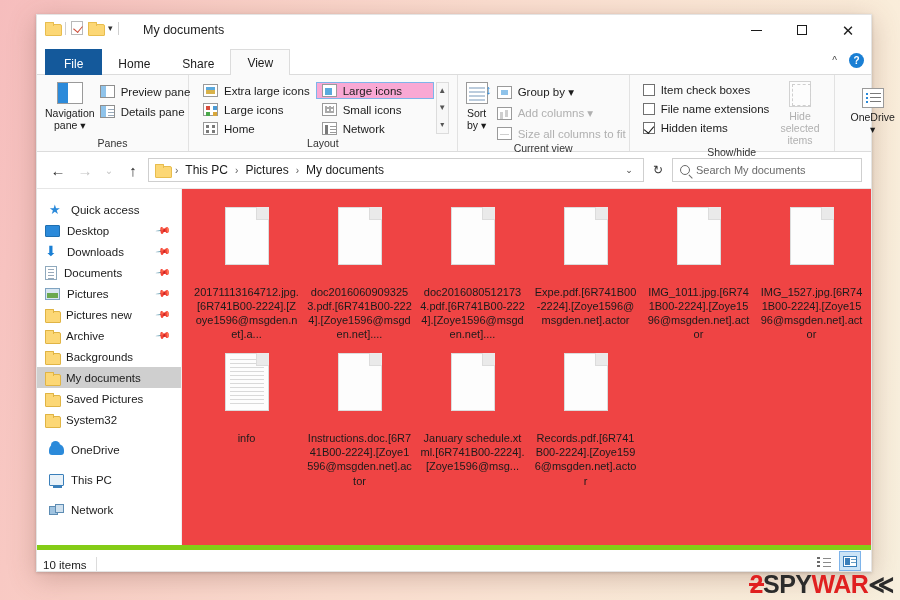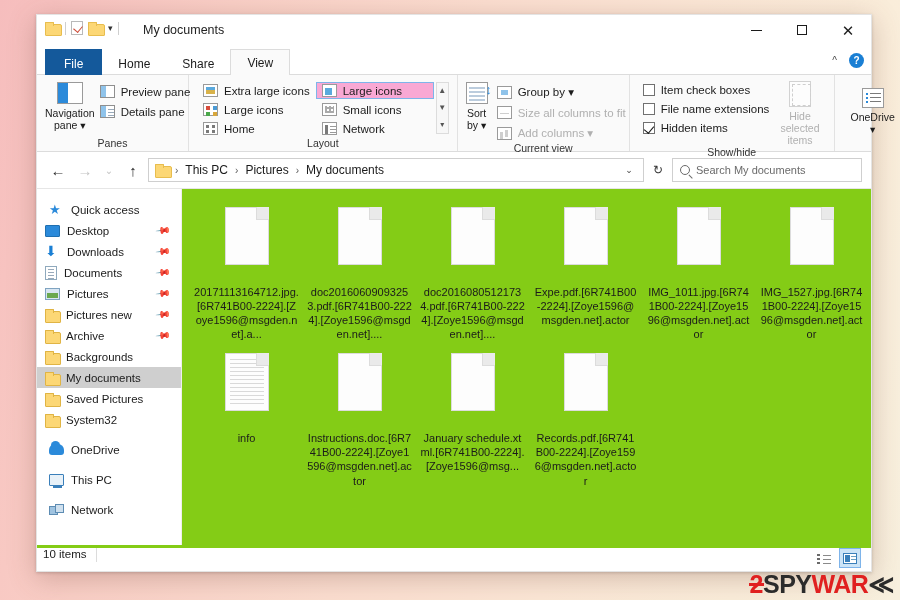--- a/index.html
+++ b/index.html
@@ -135,31 +135,31 @@
   .ico-folder:after{content:"";position:absolute;left:0;top:0;width:7px;height:3px;background:#fcd775;border:1px solid #e0b444;border-bottom:none;border-radius:1px 1px 0 0;}
   .ico-cloud{ width:15px;height:11px;background:#2b8ada;border-radius:6px 6px 3px 3px;position:relative; }
   .ico-cloud:after{content:"";position:absolute;left:2px;top:-3px;width:9px;height:8px;background:#2b8ada;border-radius:50%;}
   .ico-pc{ width:15px;height:12px;background:#e8f1f8;border:1.4px solid #3a7fba;border-radius:1px;position:relative; }
   .ico-pc:after{content:"";position:absolute;left:3px;bottom:-3px;width:9px;height:2px;background:#3a7fba;}
   .ico-net{ width:15px;height:11px;position:relative; }
   .ico-net:before{content:"";position:absolute;left:0;bottom:0;width:7px;height:7px;background:#9fc3e0;border:1px solid #5d8cb3;}
   .ico-net:after{content:"";position:absolute;right:0;top:0;width:7px;height:7px;background:#cfe0ee;border:1px solid #5d8cb3;}
   .nav-gap{ height:9px; }
 
-  .filepane{ flex:1; background:#84cc16; padding:14px 0 0 8px; position:relative; overflow:hidden; }
+  .filepane{ flex:1; background:#ef4444; padding:14px 0 0 8px; position:relative; overflow:hidden; }
   .filegrid{ display:flex; flex-wrap:wrap; }
   .fileitem{ width:113px; padding:4px 3px 8px 3px; display:flex; flex-direction:column; align-items:center; }
   .fileicon{ width:56px; height:72px; position:relative; margin-bottom:6px; }
   .pg{ position:absolute; left:6px; top:0; width:44px; height:58px; background:#fdfdfd; border:1px solid #dcdcdc; }
   .pg-fold{ position:absolute; right:-1px; top:-1px; width:13px; height:13px; background:#eaeaea; border-left:1px solid #dcdcdc; border-bottom:1px solid #dcdcdc; }
   .pg-lines{ position:absolute; left:4px; top:5px; right:4px; bottom:5px; background:repeating-linear-gradient(#d9d9d9 0 1px, transparent 1px 4px); }
   .fname{ font-size:11px; color:#1b1b1b; text-align:center; line-height:1.28; width:105px; word-break:break-all; }
 
   
-  .statusbar{ height:26px; flex:0 0 auto; border-top:3px solid #84cc16; display:flex; align-items:flex-start; padding:0 6px; font-size:11.5px; color:#1b1b1b; background:#fff; }
+  .statusbar{ height:26px; flex:0 0 auto; border-top:5px solid #84cc16; display:flex; align-items:flex-end; padding:0 6px; font-size:11.5px; color:#1b1b1b; background:#fff; }
   .status-sep{ width:1px;height:14px;background:#dcdcdc;margin-left:10px; }
   .status-right{ margin-left:auto; display:flex; gap:4px; align-items:center; padding-right:4px; }
   .vbtn{ width:22px;height:20px;display:flex;align-items:center;justify-content:center;position:relative; }
   .vbtn.on{ background:#cce4f7; border:1px solid #7eb4ea; }
   .vb-details{ width:14px;height:11px;position:relative; }
   .vb-details:before{content:"";position:absolute;left:0;top:1px;width:3px;height:2px;background:#6a6a6a;box-shadow:0 4px 0 #6a6a6a,0 8px 0 #6a6a6a;}
   .vb-details:after{content:"";position:absolute;left:6px;top:2px;width:8px;height:1px;background:#8a8a8a;box-shadow:0 4px 0 #8a8a8a,0 8px 0 #8a8a8a;}
   .vb-tiles{ width:14px;height:11px;border:1px solid #3a7fba;background:#fff;position:relative; }
   .vb-tiles:after{content:"";position:absolute;left:1px;top:1px;width:5px;height:7px;background:#3a7fba;}
   .vb-tiles:before{content:"";position:absolute;left:7px;top:2px;width:5px;height:1px;background:#6a9fc4;box-shadow:0 3px 0 #6a9fc4;}
@@ -291,26 +291,26 @@
             <span>Sort</span><br>
             <span>by ▾</span>
           </span>
         </div>
         <div class="small-rows" style="margin-left:4px;">
           <div class="srow">
             <span class="cv-ico grp"></span>
             <span>Group by ▾</span>
           </div>
           <div class="srow dis">
+            <span class="cv-ico addc"></span>
+            <span>Add columns ▾</span>
+          </div>
+          <div class="srow dis">
             <span class="cv-ico size"></span>
             <span>Size all columns to fit</span>
-          </div>
-          <div class="srow dis">
-            <span class="cv-ico addc"></span>
-            <span>Add columns ▾</span>
           </div>
         </div>
       </div>
       <div class="caption">Current view</div>
     </div>
 
     <div class="rgroup" style="width:205px;">
       <div class="body">
         <div class="small-rows" style="padding-top:3px;">
           <div class="srow">

